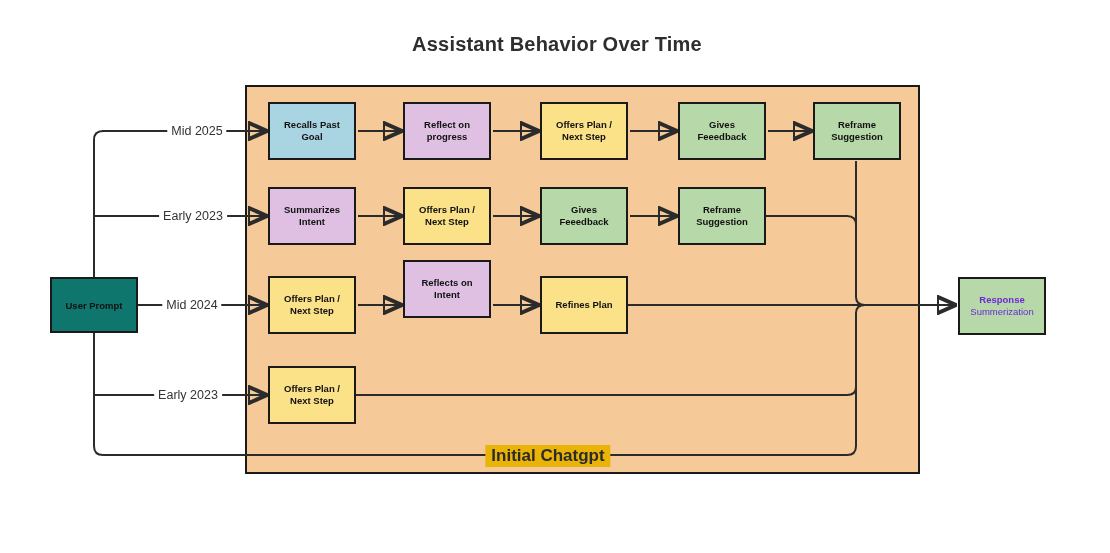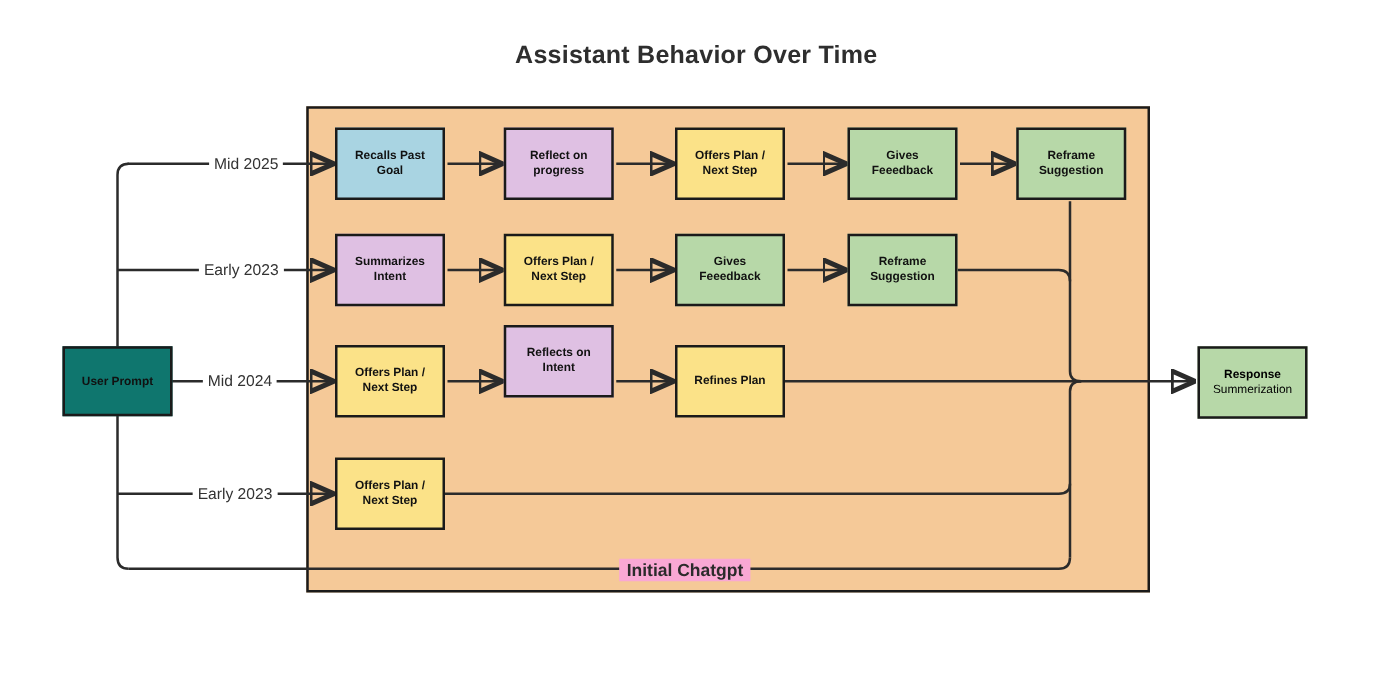--- a/index.html
+++ b/index.html
@@ -25,31 +25,31 @@
     line-height:1.3;white-space:pre-line;
   }
   .userbox{
     position:absolute;left:50px;top:277px;width:88px;height:56px;box-sizing:border-box;
     background:#0f766e;border:2px solid #1a1a1a;display:flex;align-items:center;
     justify-content:center;font-size:9.5px;font-weight:bold;color:#111;
   }
   .respbox{
     position:absolute;left:958px;top:277px;width:88px;height:58px;box-sizing:border-box;
     background:#B7D8A8;border:2.5px solid #1a1a1a;display:flex;flex-direction:column;
-    align-items:center;justify-content:center;text-align:center;color:#000000;line-height:1.3;
+    align-items:center;justify-content:center;text-align:center;color:#6d28d9;line-height:1.3;
   }
   .respbox .b1{font-size:9.5px;font-weight:bold;}
   .respbox .b2{font-size:9.5px;font-weight:normal;}
   .rowlabel{
     position:absolute;transform:translate(-50%,-50%);background:#ffffff;
     padding:1px 4px;font-size:12.5px;font-weight:normal;color:#333;white-space:nowrap;
   }
   .initlabel{
-    position:absolute;transform:translate(-50%,-50%);background:#f9a8d4;
-    padding:1px 6px;font-size:14px;font-weight:bold;color:#2b2b2b;white-space:nowrap;
+    position:absolute;transform:translate(-50%,-50%);background:#eab308;
+    padding:1px 6px;font-size:17px;font-weight:bold;color:#2b2b2b;white-space:nowrap;
   }
   .legendwrap{
     position:absolute;left:548px;top:495px;transform:translateX(-50%);
     display:flex;flex-direction:column;align-items:center;gap:5px;
   }
   .legendtitle{font-size:7.5px;font-weight:bold;color:#222;white-space:nowrap;}
   .legendrow{display:flex;border:2px solid #1a1a1a;}
   .legendcell{
     padding:4px 8px;font-size:7px;font-weight:bold;color:#222;white-space:nowrap;
     border-left:2px solid #1a1a1a;

